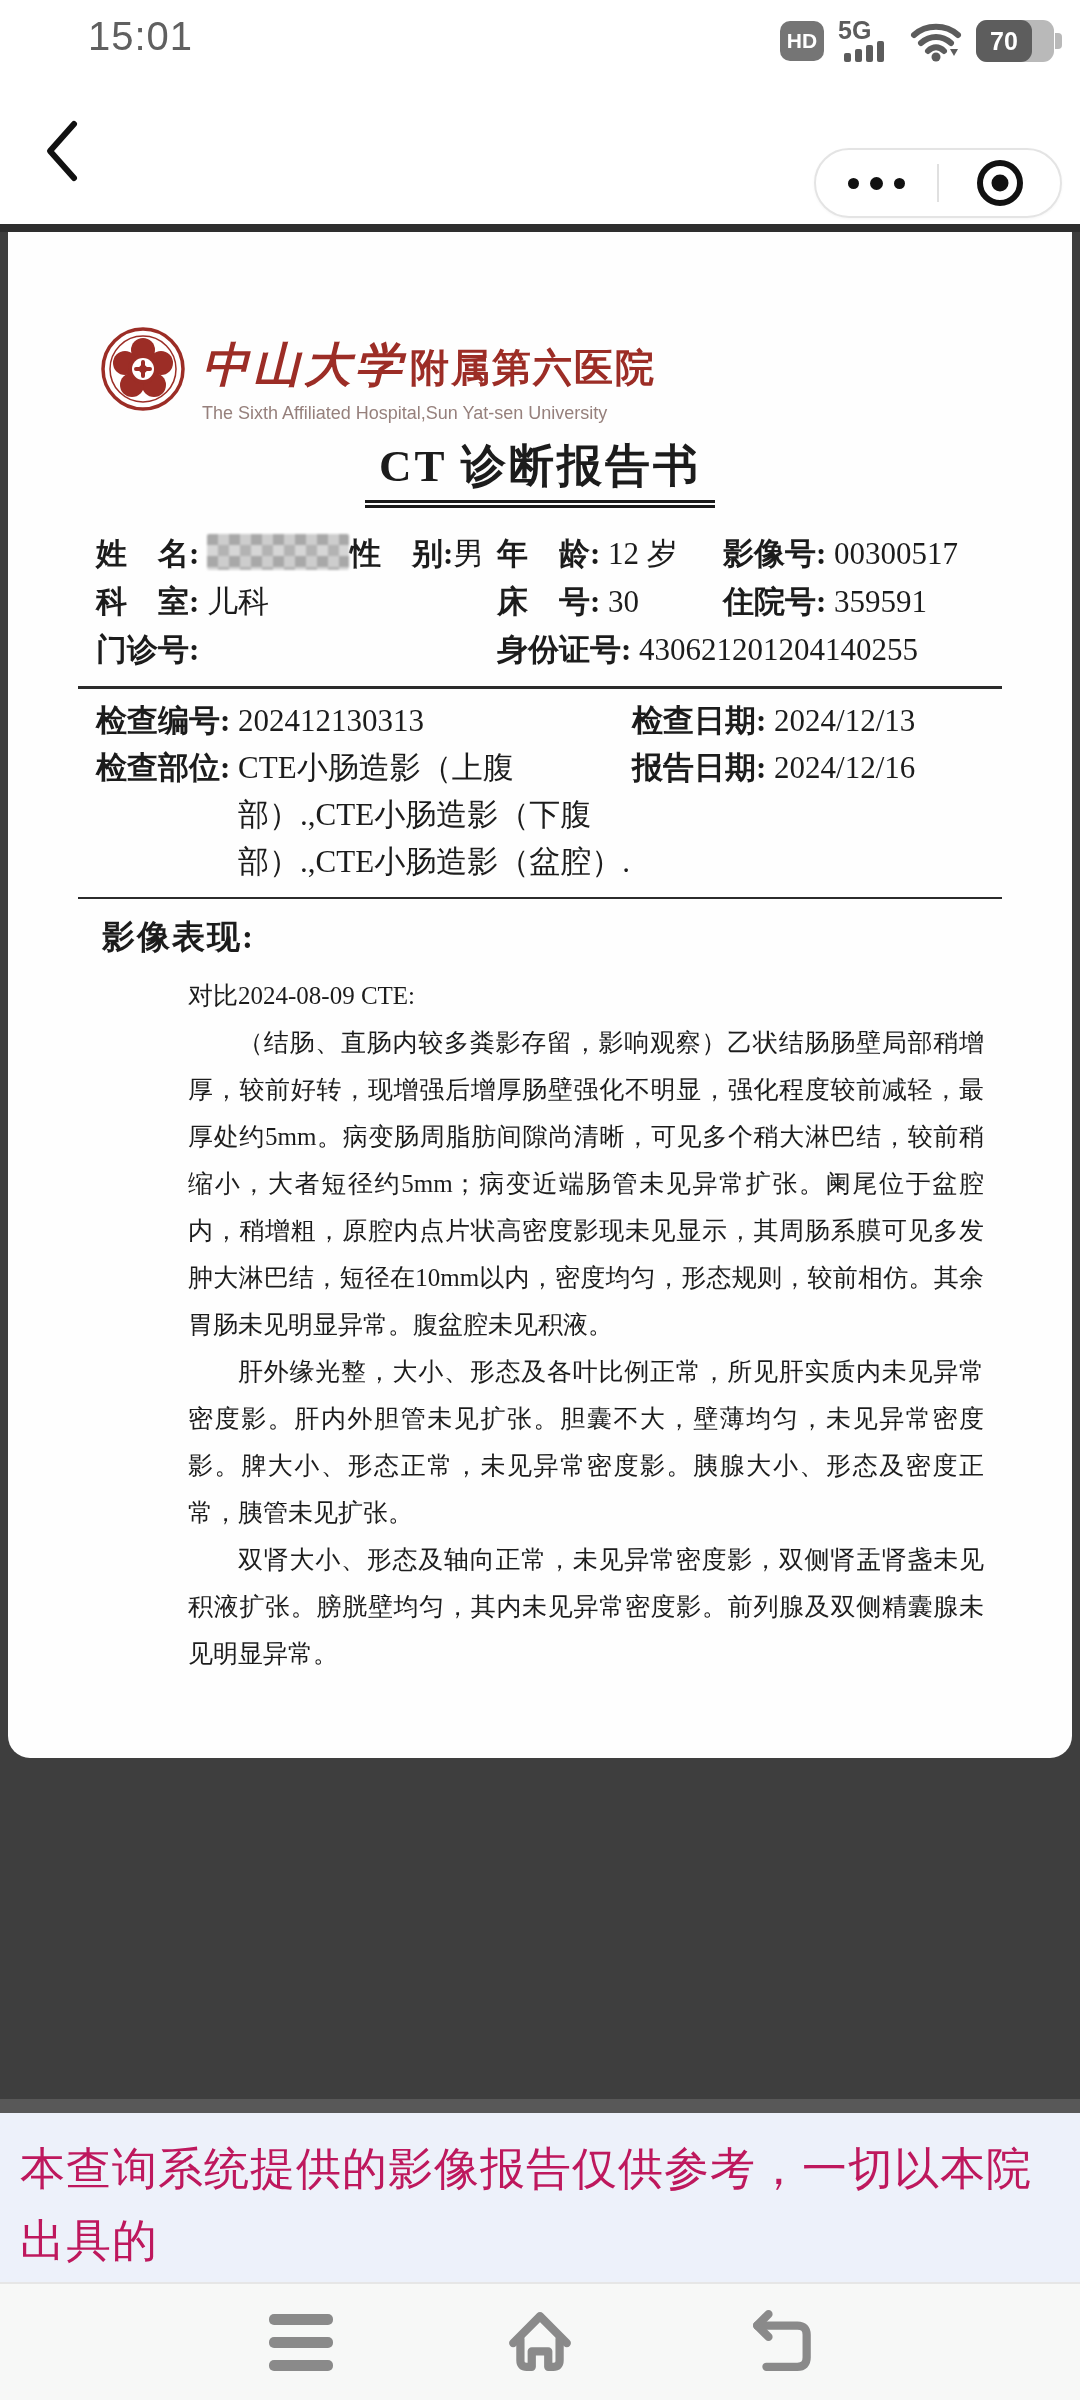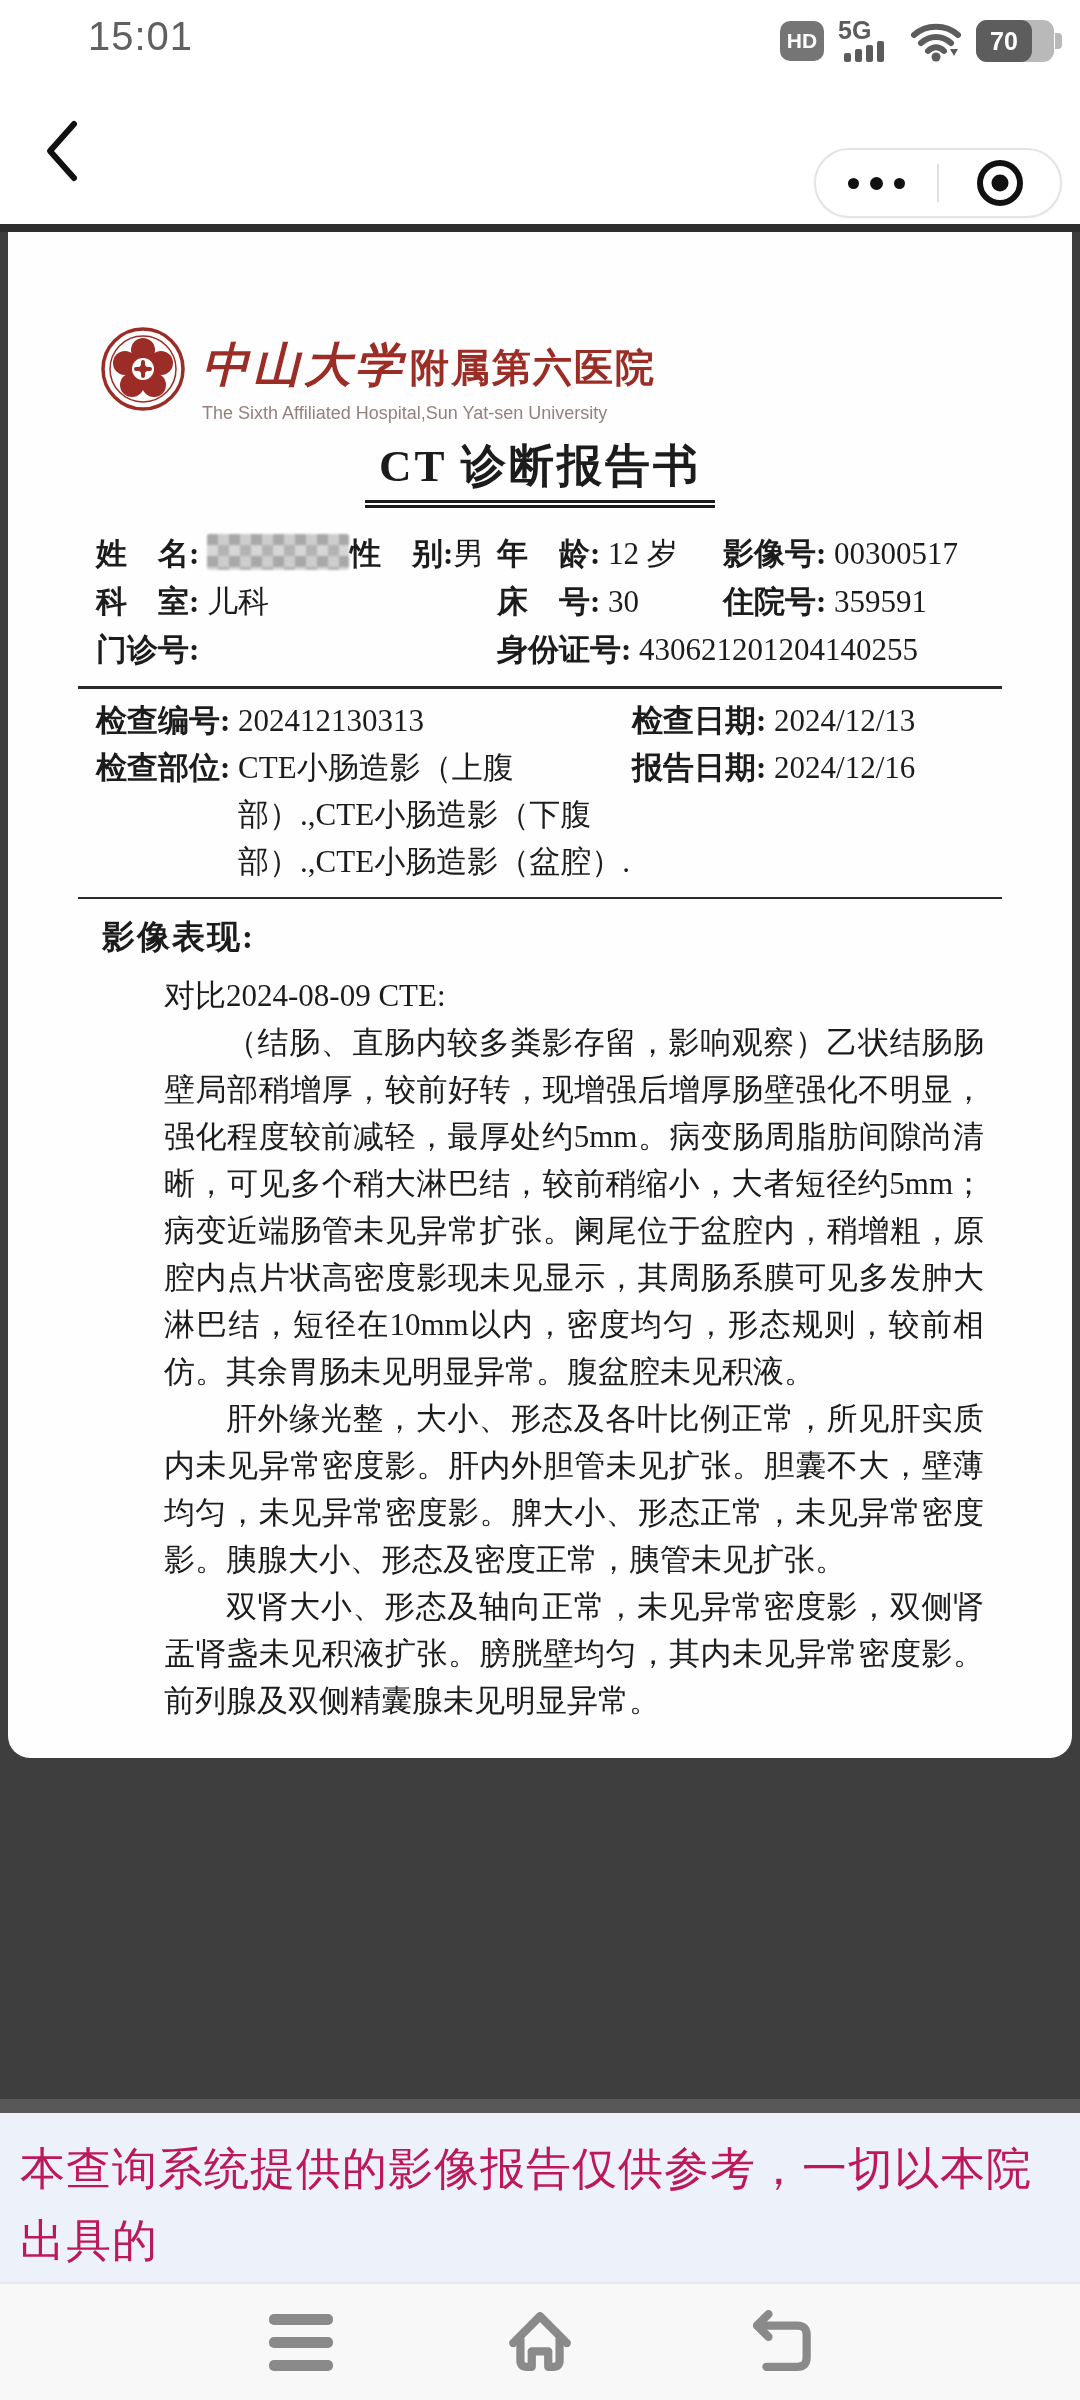--- a/index.html
+++ b/index.html
@@ -58,21 +58,21 @@
 
   .rule { border:none; border-top:3px solid #2b2b2b; margin:12px -18px 0 -18px; }
   .rule.thin { border-top:2px solid #2b2b2b; }
 
   .exam-grid { margin-top:8px; display:grid; grid-template-columns:1fr 352px; font-size:31px; line-height:47px; row-gap:0; }
   .exam-part-row { display:flex; }
   .exam-part-row b { flex:0 0 auto; }
   .exam-part-val { flex:1; }
 
   .sec-heading { font-size:33px; margin-top:16px; margin-left:6px; letter-spacing:2px; }
-  .findings-body { margin-left:68px; margin-top:12px; font-size:31px; line-height:47px; text-align:justify; }
+  .findings-body { margin-left:92px; margin-top:12px; font-size:25px; line-height:47px; text-align:justify; }
   .findings-body p.indent { text-indent:2em; }
 
   
   .warning { position:absolute; top:2113px; left:0; width:1080px; height:169px; background:#edf1fa; padding:20px 20px 0 20px; }
   .warning-text { font-size:45px; line-height:72px; font-weight:500; letter-spacing:1px; }
 
   
   .sysnav { position:absolute; top:2282px; left:0; width:1080px; height:118px; background:#f7f8f7; border-top:2px solid #e6e6e6; }
   .sn-btn { position:absolute; top:24px; width:66px; height:66px; cursor:pointer; }
   .sn-menu { left:269px; top:30px; display:flex; flex-direction:column; gap:12px; }

